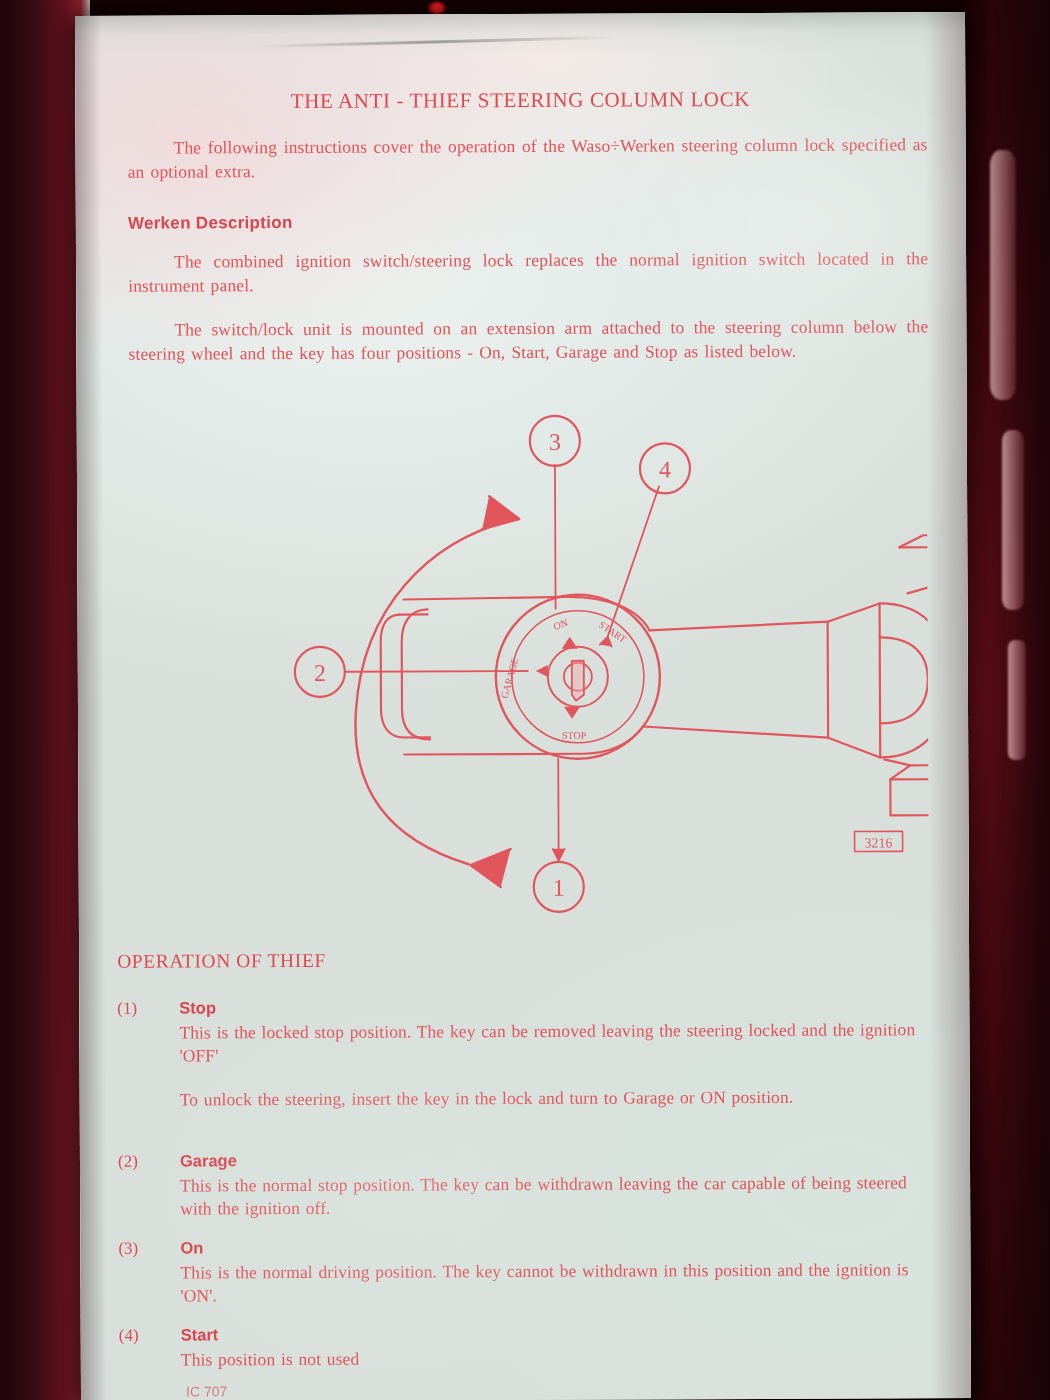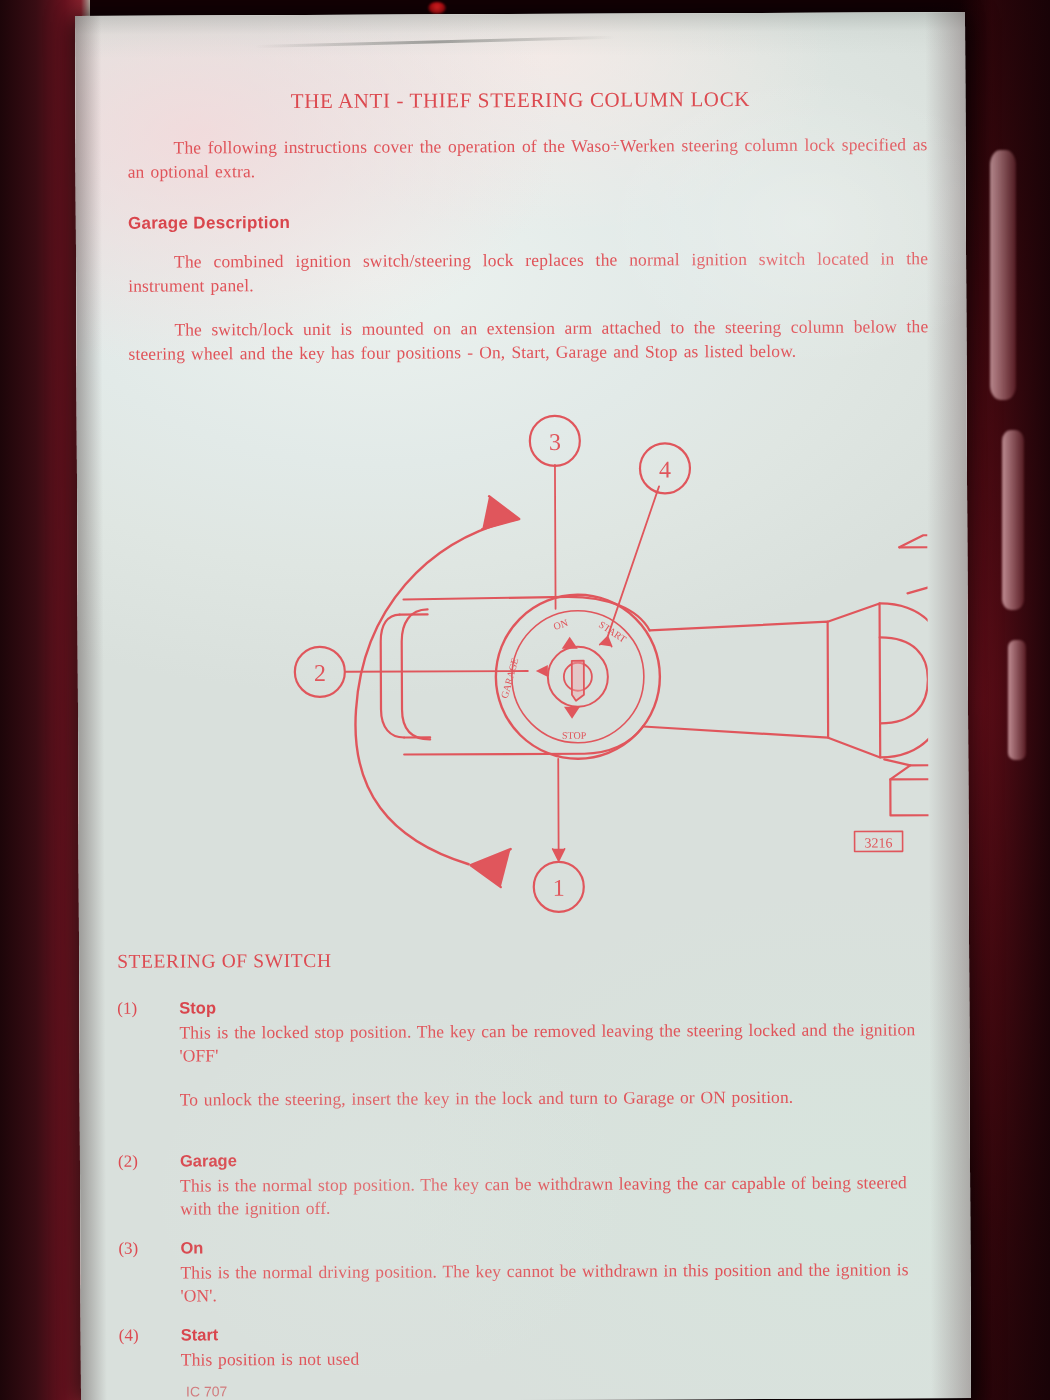--- a/index.html
+++ b/index.html
@@ -223,21 +223,21 @@
     <div id="page-top-crease"></div>
     <div id="page-left-shadow"></div>
     <div id="page-right-shadow"></div>
 
     <div id="content">
 
       <div id="doc-title">THE ANTI - THIEF STEERING COLUMN LOCK</div>
 
       <div id="p1" class="para indent">The following instructions cover the operation of the Waso÷Werken steering column lock specified as an optional extra.</div>
 
-      <div id="h-general" class="heading-bold">Garage Description</div>
+      <div id="h-general" class="heading-bold">Werken Description</div>
 
       <div id="p2" class="para indent">The combined ignition switch/steering lock replaces the normal ignition switch located in the instrument panel.</div>
 
       <div id="p3" class="para indent">The switch/lock unit is mounted on an extension arm attached to the steering column below the steering wheel and the key has four positions - On, Start, Garage and Stop as listed below.</div>
 
       <div id="diagram">
         <svg width="790" height="510" viewBox="0 0 790 510" xmlns="http://www.w3.org/2000/svg">
           <g fill="none" stroke="#e0565c" stroke-width="2.2" stroke-linecap="round" stroke-linejoin="round">
 
             <path d="M380 110 C 290 130, 225 200, 218 300 C 212 380, 250 430, 330 455" stroke-width="2.4"></path>
@@ -305,21 +305,21 @@
           <g fill="#e0565c">
             <path d="M432 228 L 440 240 L 424 240 Z"></path>
             <path d="M434 310 L 442 298 L 426 298 Z"></path>
             <path d="M398 262 L 410 268 L 410 256 Z"></path>
           </g>
 
           <text class="cal-label" x="740" y="440" font-size="14" text-anchor="middle">3216</text>
         </svg>
       </div>
 
-      <div id="op-heading">STEERING OF SWITCH</div>
+      <div id="op-heading">OPERATION OF THIEF</div>
 
       <div class="num" style="left:38px; top:983px;">(1)</div>
       <div class="item-title" style="left:100px; top:983px;">Stop</div>
       <div class="item-body" style="left:100px; top:1006px;">This is the locked stop position. The key can be removed leaving the steering locked and the ignition 'OFF'</div>
       <div class="item-body" style="left:100px; top:1073px;">To unlock the steering, insert the key in the lock and turn to Garage or ON position.</div>
 
       <div class="num" style="left:38px; top:1136px;">(2)</div>
       <div class="item-title" style="left:100px; top:1136px;">Garage</div>
       <div class="item-body" style="left:100px; top:1159px;">This is the normal stop position. The key can be withdrawn leaving the car capable of being steered with the ignition off.</div>
 

